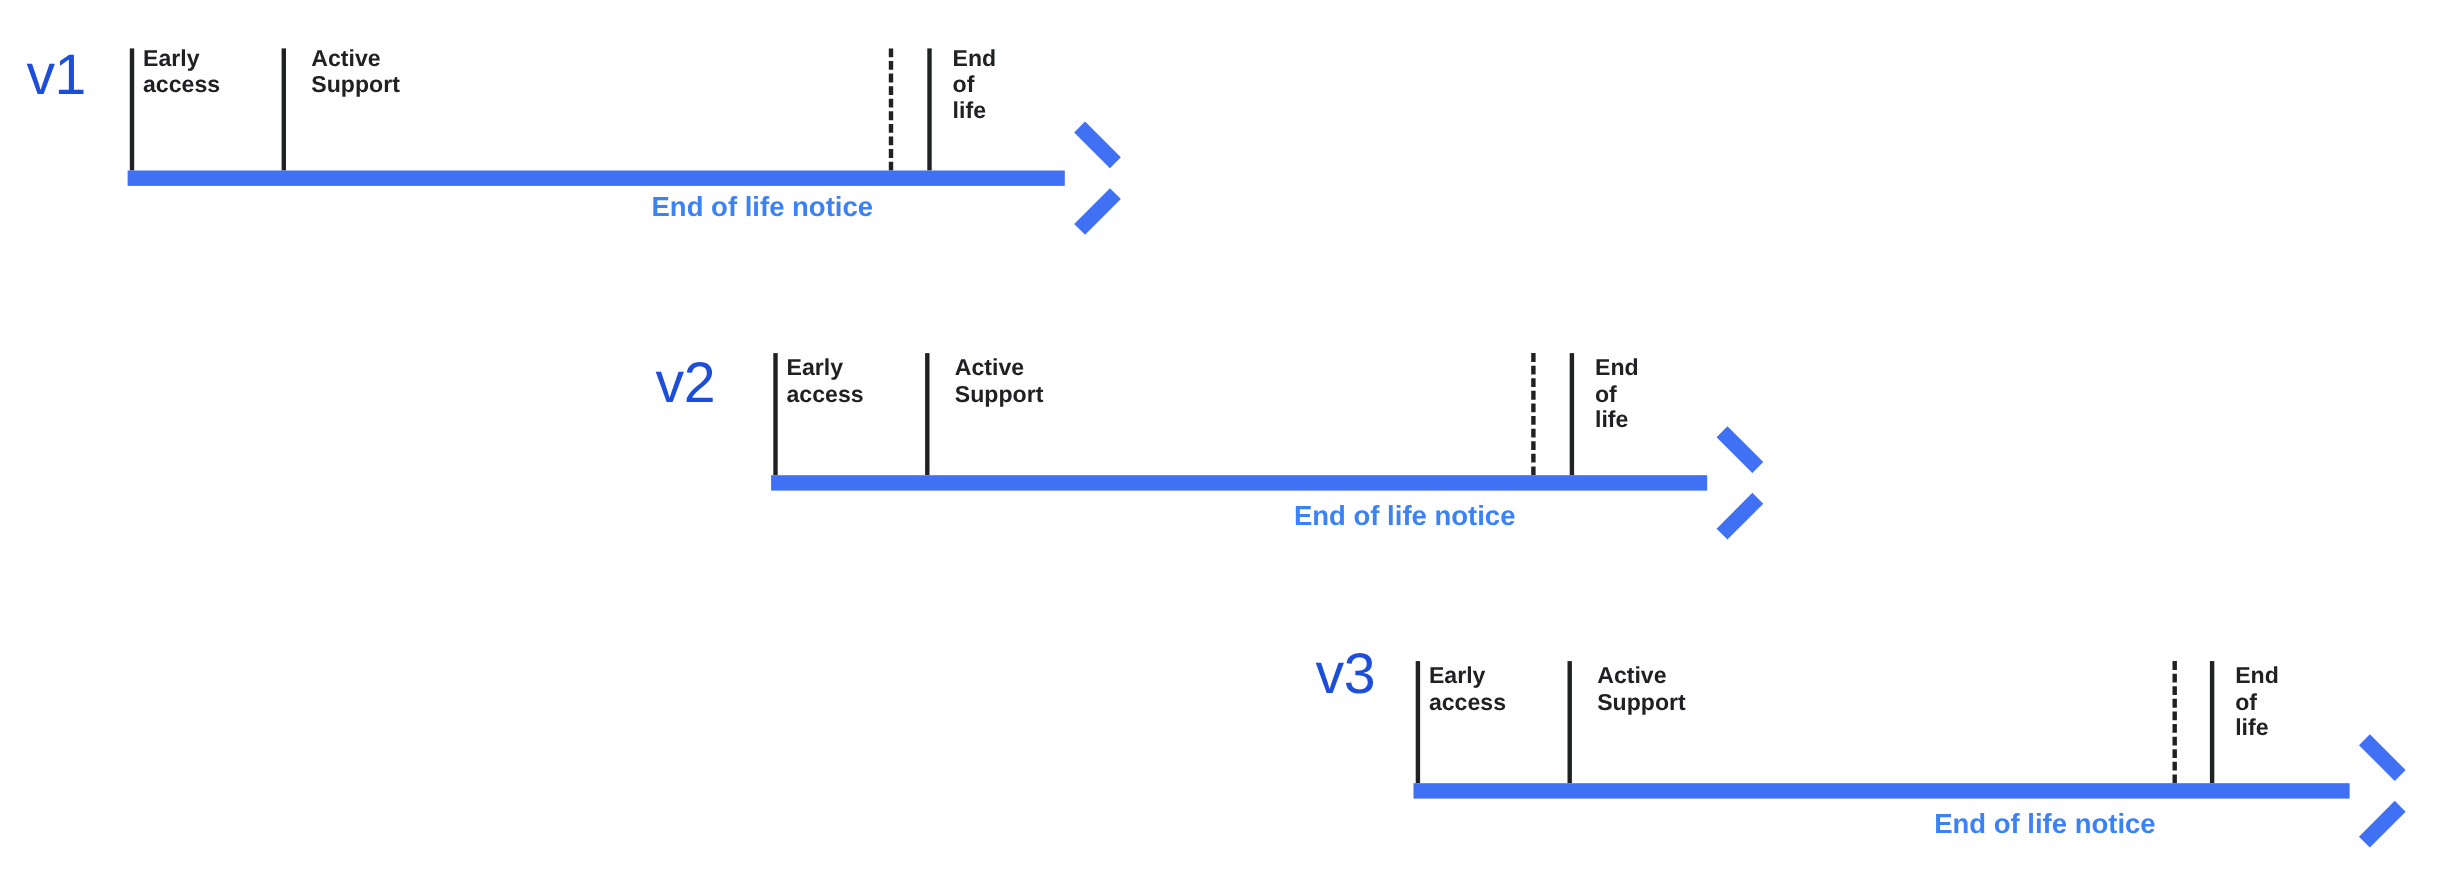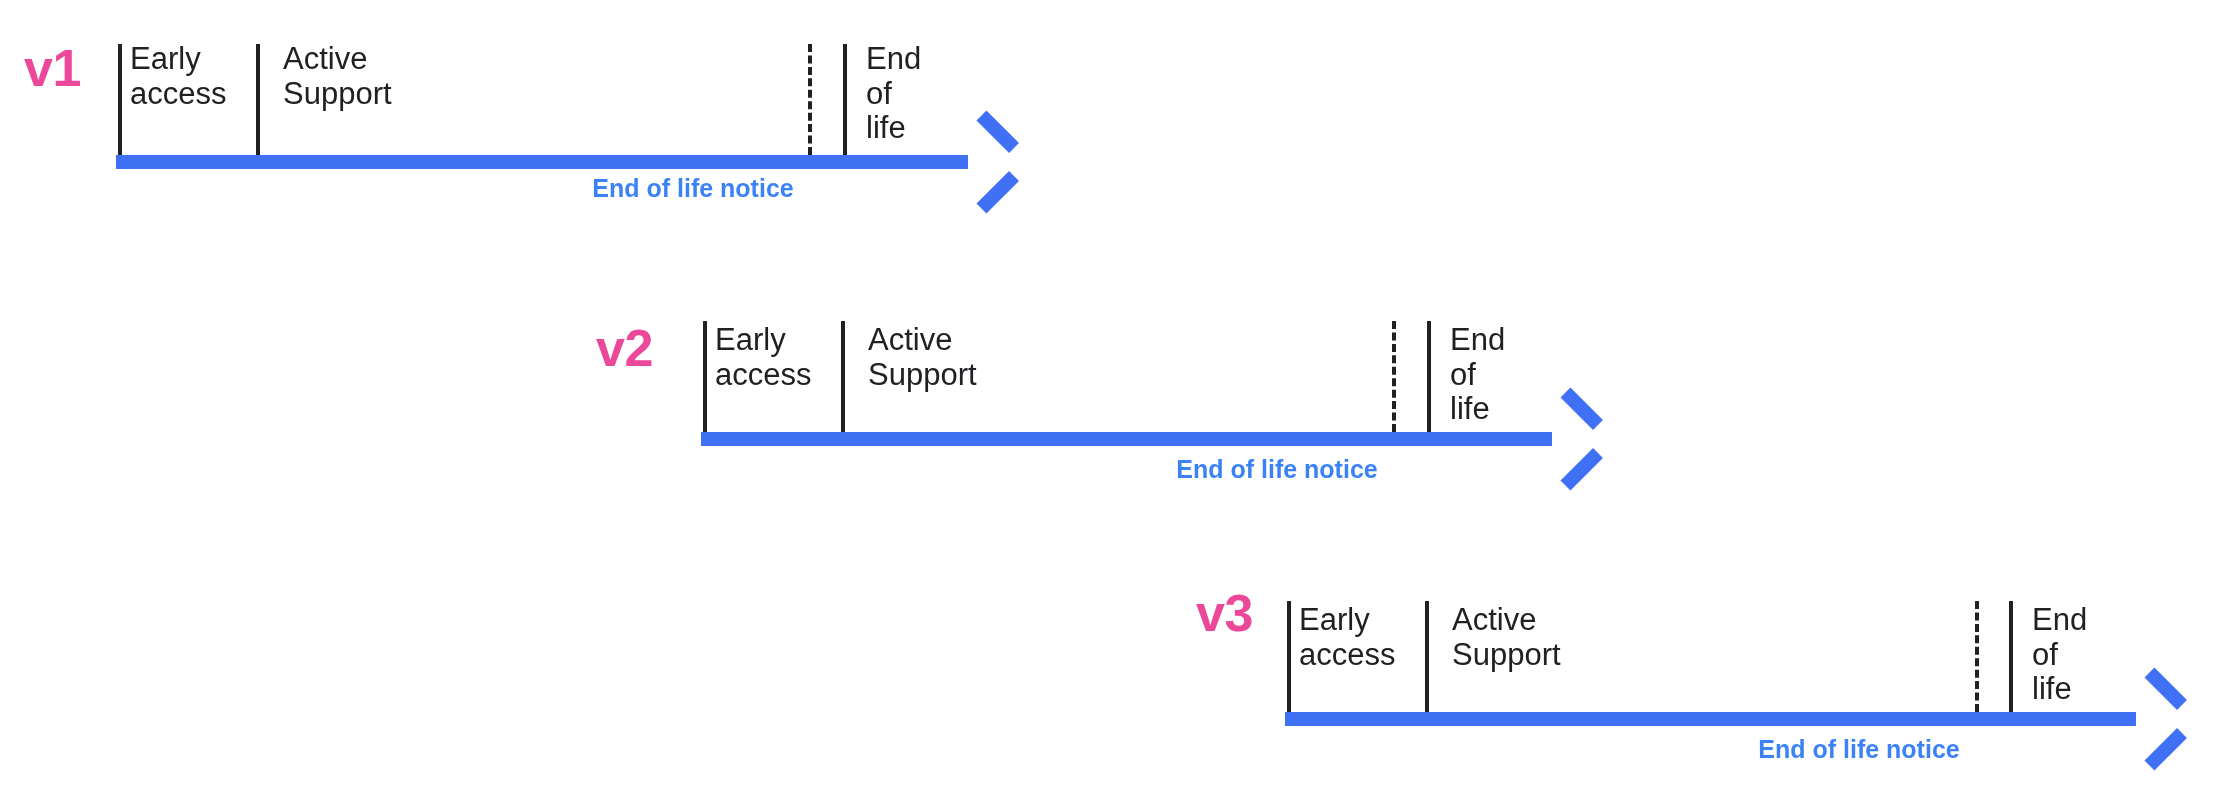--- a/index.html
+++ b/index.html
@@ -23,22 +23,22 @@
   .timeline-row {
     position: absolute;
     left: 0;
     top: 0;
   }
 
   
   .version-label {
     position: absolute;
     font-size: 52px;
-    font-weight: 700;
-    color: #ec4899;
+    font-weight: 400;
+    color: #1d4ed8;
     letter-spacing: -0.5px;
     line-height: 1;
     white-space: nowrap;
   }
 
   
   .divider {
     position: absolute;
     width: 4px;
     background: #202124;
@@ -47,22 +47,22 @@
   
   .divider-dashed {
     position: absolute;
     width: 0;
     border-left: 4px dashed #202124;
   }
 
   
   .phase-label {
     position: absolute;
-    font-size: 31px;
-    font-weight: 400;
+    font-size: 21px;
+    font-weight: 700;
     color: #202124;
     line-height: 1.12;
     white-space: pre-line;
   }
 
   
   .bar-shaft {
     position: absolute;
     height: 14px;
   }

